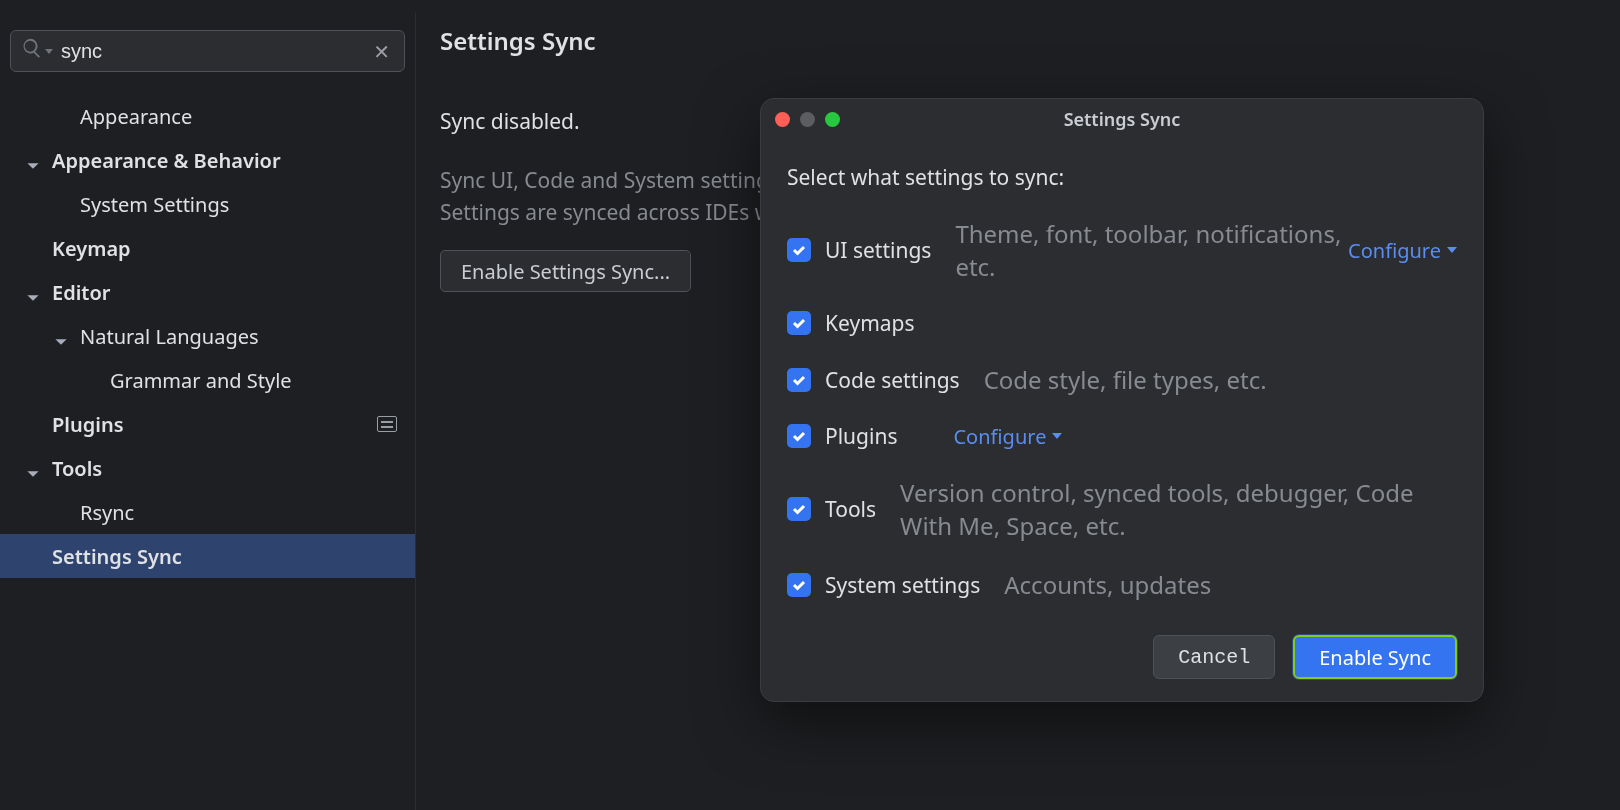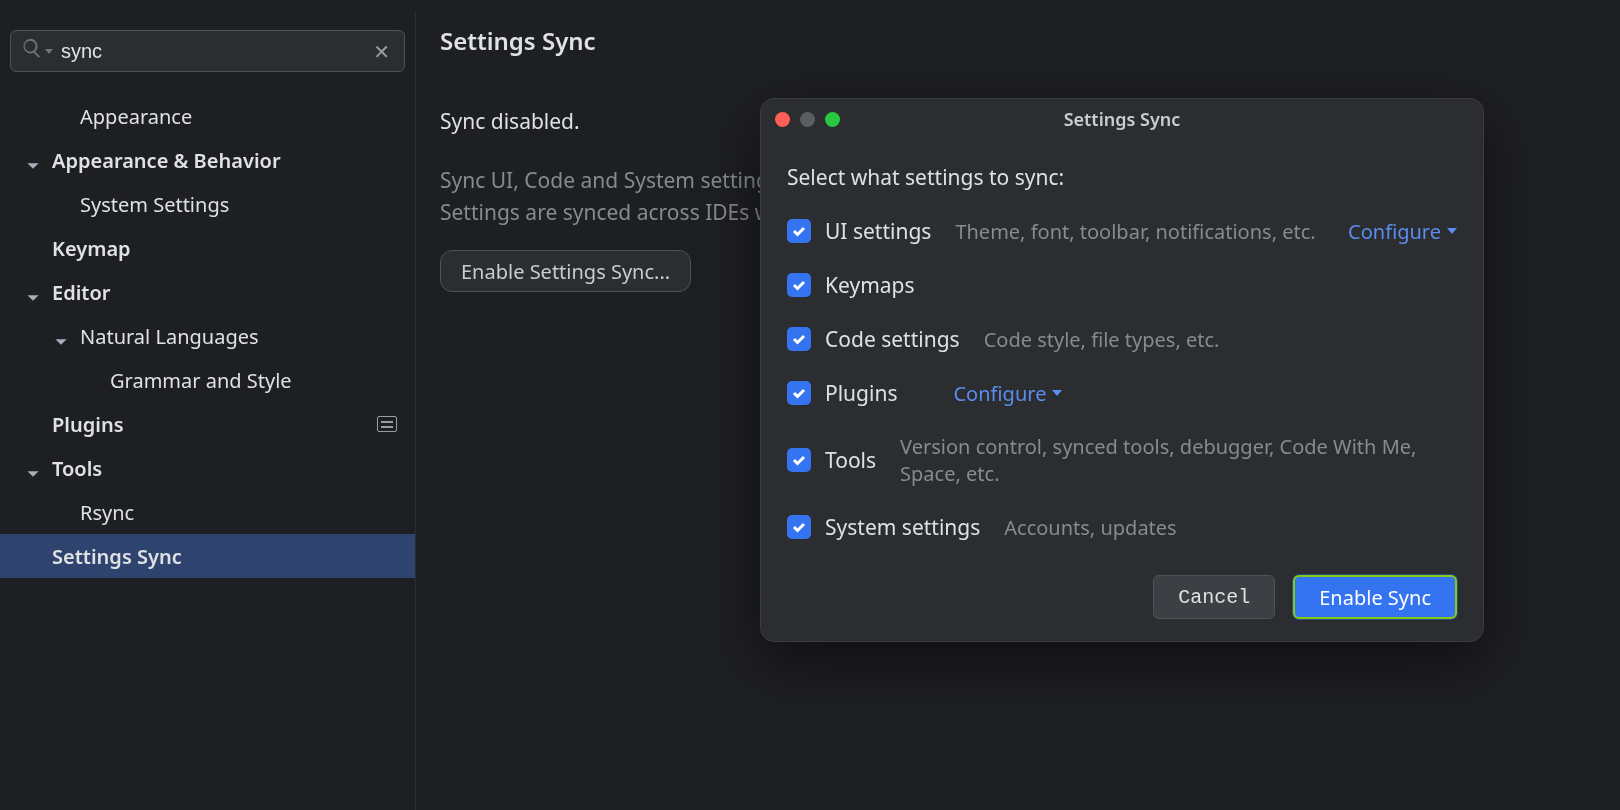--- a/index.html
+++ b/index.html
@@ -91,21 +91,21 @@
   }
   .main .status { font-size: 21px; margin-bottom: 30px; }
   .main .desc {
     color: #878a91; font-size: 21px; line-height: 1.5;
     margin-bottom: 22px;
     max-width: 700px;
   }
   .enable-btn {
     display: inline-flex; align-items: center; justify-content: center;
     height: 42px; padding: 0 20px;
-    border: 1px solid #4e5157; border-radius: 12px;
+    border: 1px solid #4e5157; border-radius: 5px;
     background: #2b2d30; color: #c9ccd2;
     font-size: 20px;
   }
 
   .modal {
     position: absolute;
     left: 760px; top: 98px;
     width: 724px;
     background: #2b2d30;
     border: 1px solid #3a3c42;
@@ -138,21 +138,21 @@
   .chk {
     width: 24px; height: 24px;
     background: #3574f0;
     border-radius: 5px;
     margin-right: 14px;
     display: flex; align-items: center; justify-content: center;
     flex-shrink: 0;
   }
   .chk svg { width: 16px; height: 16px; stroke: #fff; stroke-width: 3; fill: none; }
   .opt-label { color: #dfe1e5; margin-right: 24px; white-space: nowrap; }
-  .opt-hint { color: #878a91; flex: 1; font-size: 20px; }
+  .opt-hint { color: #878a91; flex: 1; font-size: 24px; }
   .opt-conf {
     color: #5a8dee; font-size: 20px;
     display: flex; align-items: center; gap: 4px;
     cursor: pointer; white-space: nowrap;
   }
   .opt-conf .mini-caret {
     width: 0; height: 0;
     border-left: 5px solid transparent;
     border-right: 5px solid transparent;
     border-top: 6px solid #5a8dee;

